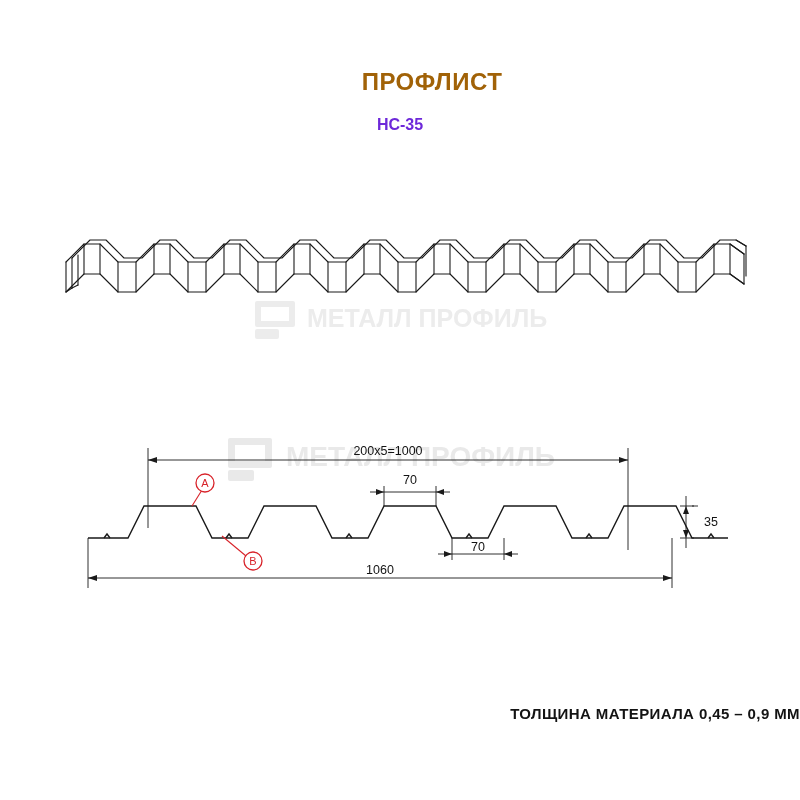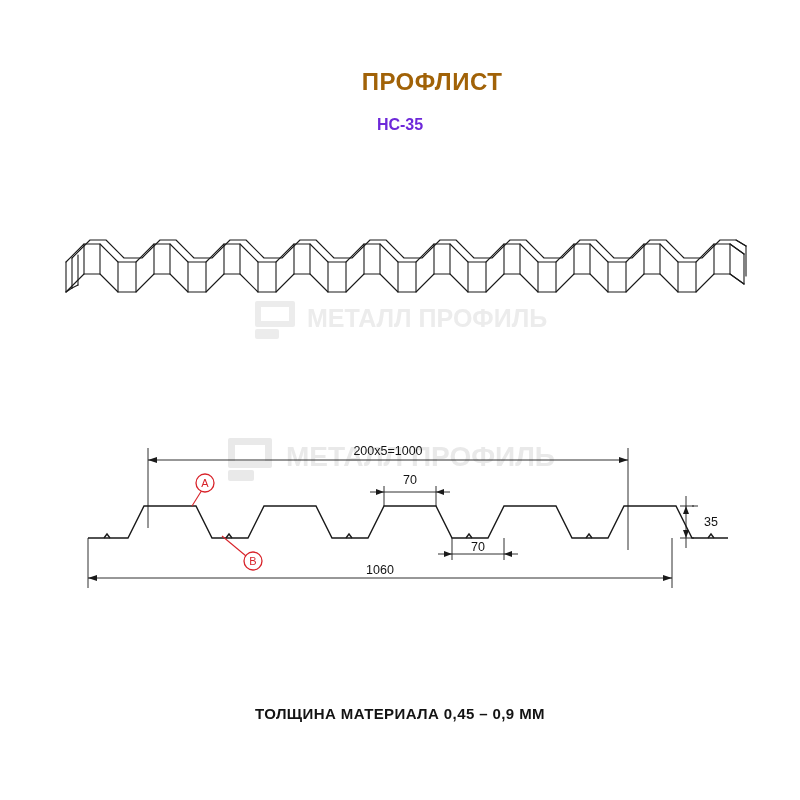--- a/index.html
+++ b/index.html
@@ -39,21 +39,21 @@
     text-align: center;
     font-size: 16px;
     font-weight: bold;
     color: #6d28d9;
   }
   .footer {
     position: absolute;
     top: 705px;
     left: 0;
     width: 800px;
-    text-align: center;
+    text-align: right;
     font-size: 15px;
     font-weight: bold;
     letter-spacing: 0.4px;
     color: #131313;
   }
   .iso-wrap {
     position: absolute;
     top: 200px;
     left: 60px;
     width: 690px;

